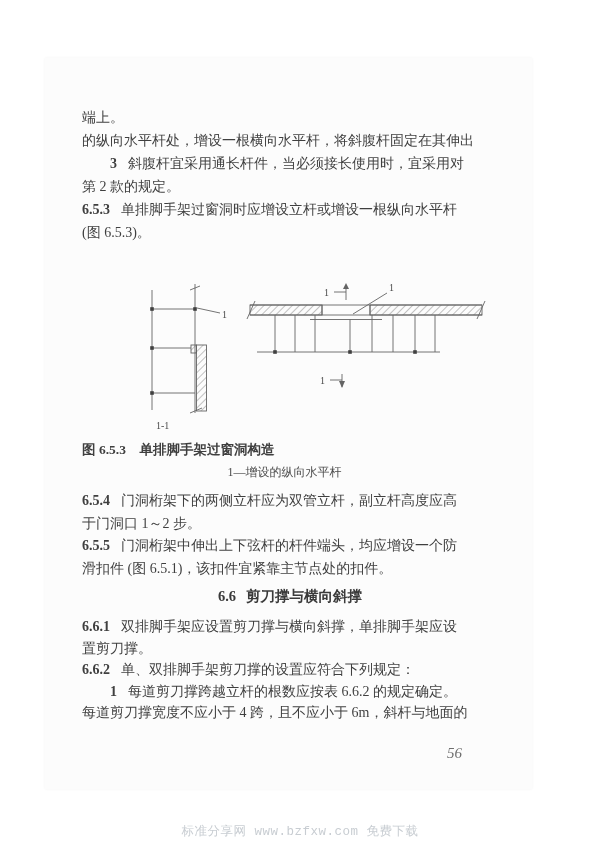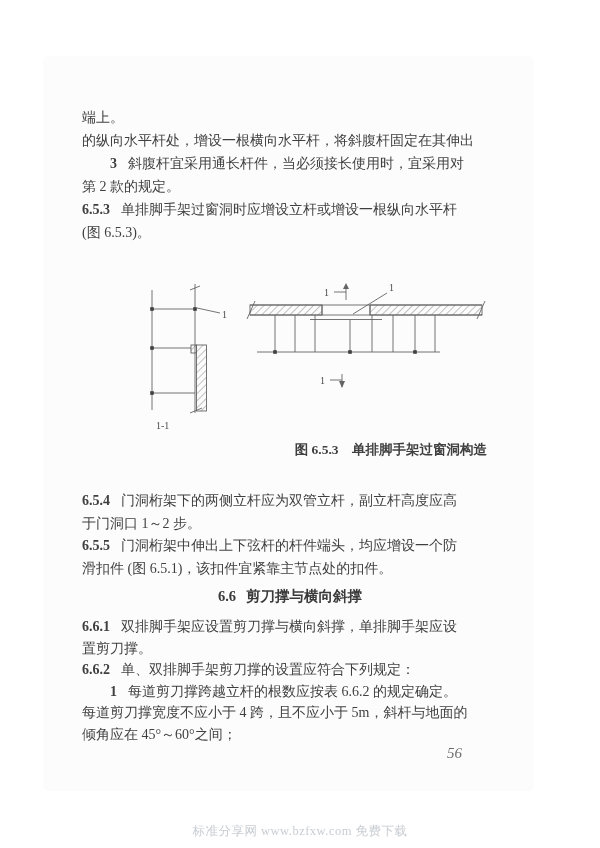--- a/index.html
+++ b/index.html
@@ -18,40 +18,40 @@
   .line{line-height:23px;height:23px;white-space:nowrap;}
   .b1{top:48px;}
   .b2{top:432px;}
   .b2 .line{line-height:22.5px;height:22.5px;font-family:Liberation Serif, serif;}
   .b3{top:558px;}
   .b3 .line{line-height:21.6px;height:21.6px;}
   .num{font-weight:bold;margin-right:11px;}
   .line.indent{padding-left:28px;}
   .figure{position:absolute;left:65px;top:224px;width:380px;height:158px;}
   .caption{
-    position:absolute;left:37px;top:383px;width:405px;text-align:right;
+    position:absolute;left:37px;top:383px;width:405px;text-align:left;
     font-weight:bold;font-size:13.5px;color:#3f3f3f;
   }
   .legend{
     position:absolute;left:37px;top:406px;width:405px;text-align:center;
     font-size:12px;color:#4a4a4a;
   }
   .heading{
     position:absolute;left:37px;top:529px;width:416px;text-align:center;
     font-weight:bold;font-size:14.5px;color:#3a3a3a;
   }
   .heading .hnum{margin-right:10px;}
   .pagenum{
     position:absolute;left:402px;top:687px;width:60px;
     font-style:italic;font-size:15px;color:#6e6e6e;
   }
   .watermark{
     position:absolute;left:0;top:823px;width:600px;text-align:center;
     color:#c8cdd2;font-size:12.5px;letter-spacing:0.5px;
-    font-family:Liberation Serif, serif;
+    font-family:Liberation Mono, monospace;
   }
   svg text{font-family:"Liberation Serif","DejaVu Serif",serif;font-size:10px;fill:#4a4a4a;}
 </style>
 </head>
 <body>
 
 <div class="page">
 
   <div class="tblock b1">
 
@@ -134,20 +134,21 @@
       <line x1="220" y1="98" x2="232" y2="98"></line>
       <line x1="232" y1="92" x2="232" y2="105"></line>
       <polygon points="229,99 232,106 235,99" fill="#646464" stroke="none"></polygon>
     </g>
     <text x="214" y="14">1</text>
     <text x="279" y="9">1</text>
     <text x="210" y="102">1</text>
   </svg>
 
   <div class="caption">图 6.5.3　单排脚手架过窗洞构造</div>
+  <div class="legend">1—增设的纵向水平杆</div>
 
   <div class="tblock b2">
 
       <div class="line"><span class="num">6.5.4</span><span class="txt">门洞桁架下的两侧立杆应为双管立杆，副立杆高度应高</span></div>
 
       <div class="line"><span class="txt">于门洞口 1～2 步。</span></div>
 
       <div class="line"><span class="num">6.5.5</span><span class="txt">门洞桁架中伸出上下弦杆的杆件端头，均应增设一个防</span></div>
 
       <div class="line"><span class="txt">滑扣件 (图 6.5.1)，该扣件宜紧靠主节点处的扣件。</span></div>
@@ -160,21 +161,20 @@
   <div class="tblock b3">
 
       <div class="line"><span class="num">6.6.1</span><span class="txt">双排脚手架应设置剪刀撑与横向斜撑，单排脚手架应设</span></div>
 
       <div class="line"><span class="txt">置剪刀撑。</span></div>
 
       <div class="line"><span class="num">6.6.2</span><span class="txt">单、双排脚手架剪刀撑的设置应符合下列规定：</span></div>
 
       <div class="line indent"><span class="num">1</span><span class="txt">每道剪刀撑跨越立杆的根数应按表 6.6.2 的规定确定。</span></div>
 
-      <div class="line"><span class="txt">每道剪刀撑宽度不应小于 4 跨，且不应小于 5m，斜杆与地面的</span></div>
+      <div class="line"><span class="txt">每道剪刀撑宽度不应小于 4 跨，且不应小于 6m，斜杆与地面的</span></div>
 
-      <div class="line"><span class="txt">倾角应在 45°～60°之间；</span></div>
     </div>
 
   <div class="pagenum">56</div>
 </div>
 
 <div class="watermark">标准分享网 www.bzfxw.com 免费下载</div>
 
 </body></html>

